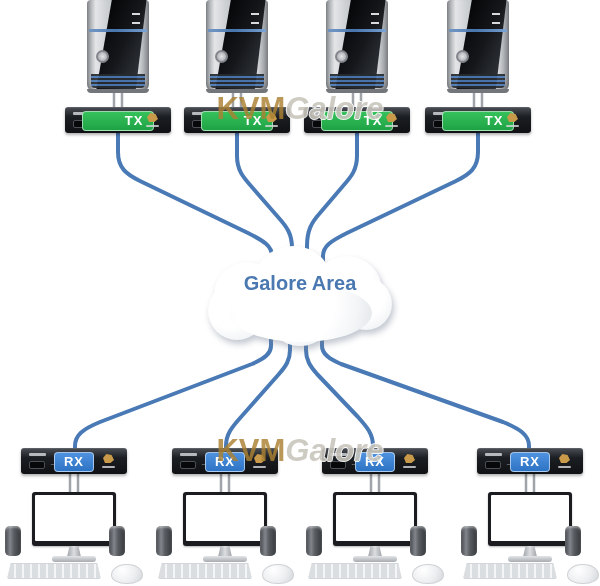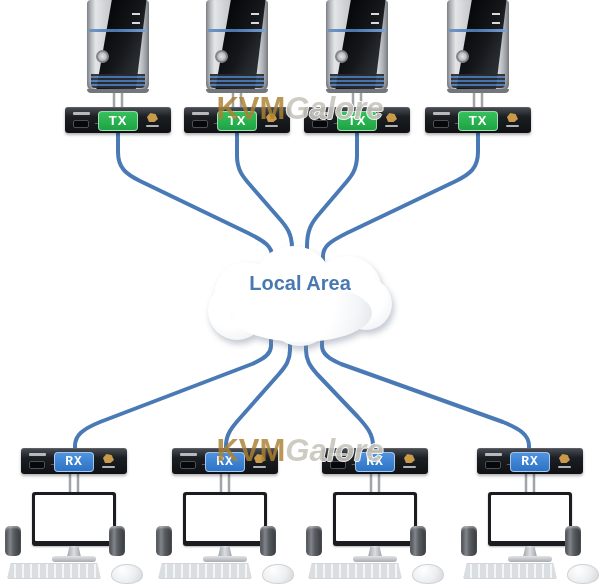--- a/index.html
+++ b/index.html
@@ -53,22 +53,22 @@
   }
   .brand-bar { position:absolute; left:8px; top:4px; width:17px; height:3px; background:#cfd2d6; opacity:.85; border-radius:1px; }
   .port { position:absolute; left:8px; top:12px; width:14px; height:6px; background:#070809; border:1px solid #4c5056; border-radius:2px; }
   .usb { position:absolute; left:28px; top:9px; font-size:9px; color:#9aa0a6; line-height:10px; }
   .badge {
     position:absolute; left:50%; top:50%; transform:translate(-50%,-50%);
     width:38px; height:18px; line-height:17px; text-align:center;
     color:#fff; font-size:13px; font-weight:bold; letter-spacing:1px;
     border-radius:4px; border:1px solid rgba(255,255,255,.55);
   }
-  .badge.tx { background:linear-gradient(#36c15c,var(--tx-badge,#1ea344)); }
-  .badge.rx { background:linear-gradient(#4e92e0,var(--rx-badge,#2e74c4));font-family:Liberation Mono, monospace; }
+  .badge.tx { background:linear-gradient(#36c15c,var(--tx-badge,#1ea344));padding-left:32px; }
+  .badge.rx { background:linear-gradient(#4e92e0,var(--rx-badge,#2e74c4)); }
   .logo {
     position:absolute; right:13px; top:5px; width:11px; height:9px; background:#c89a4a;
     clip-path:polygon(18% 100%,0 45%,30% 0,78% 12%,100% 68%,68% 100%);
   }
   .logo-line { position:absolute; right:12px; top:17px; width:13px; height:2px; background:#d8dadc; opacity:.8; border-radius:1px; }
   
   .cloud {
     position:absolute; left:208px; top:246px; width:184px; height:100px; z-index:3;
     filter:drop-shadow(2px 4px 3px rgba(120,130,150,.45));
   }
@@ -213,21 +213,21 @@
 
   <div class="cloud">
     <i class="p1"></i>
       <i class="p2"></i>
       <i class="p3"></i>
       <i class="p4"></i>
     <i class="p5"></i>
       <i class="p6"></i>
       <i class="p7"></i>
     <div class="cloud-text">
-      <div>Local Area</div>
+      <div>Galore Area</div>
     </div>
   </div>
 
   <div class="device" style="left:21px;top:448px">
     <span class="brand-bar"></span>
     <span class="port"></span>
     <span class="usb">→</span>
     <span class="badge rx">RX</span>
     <span class="logo"></span>
     <span class="logo-line"></span>

